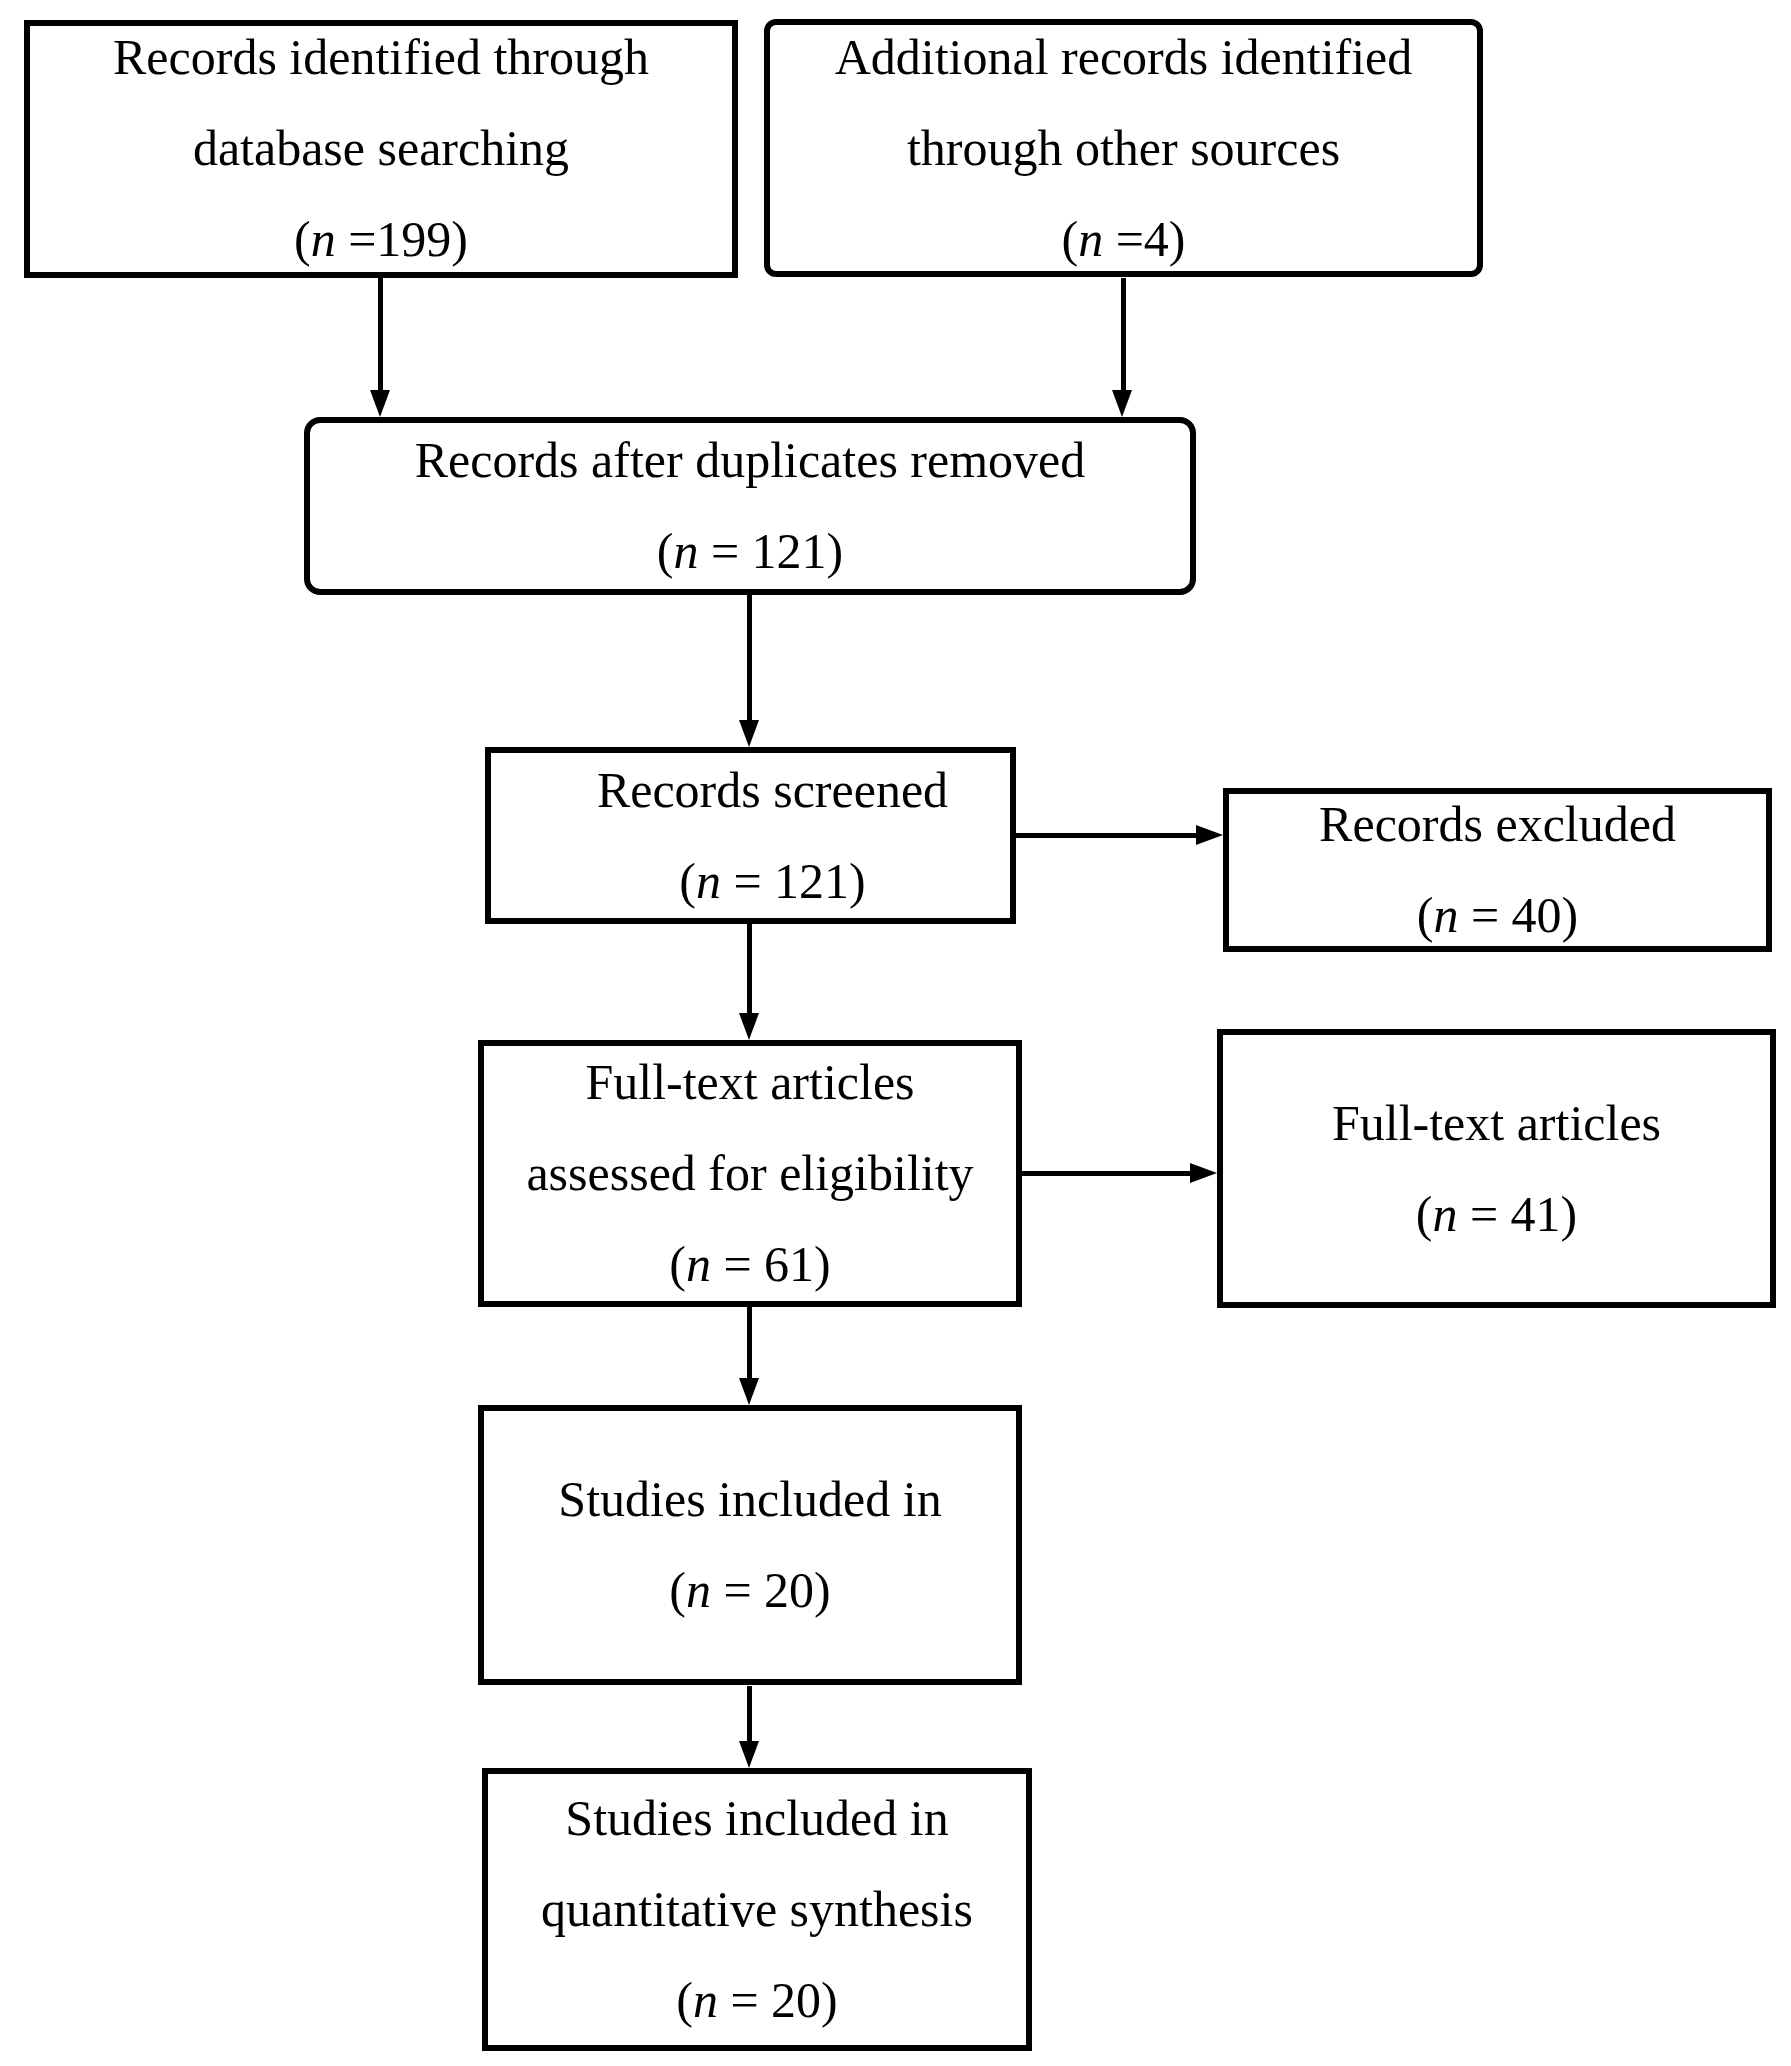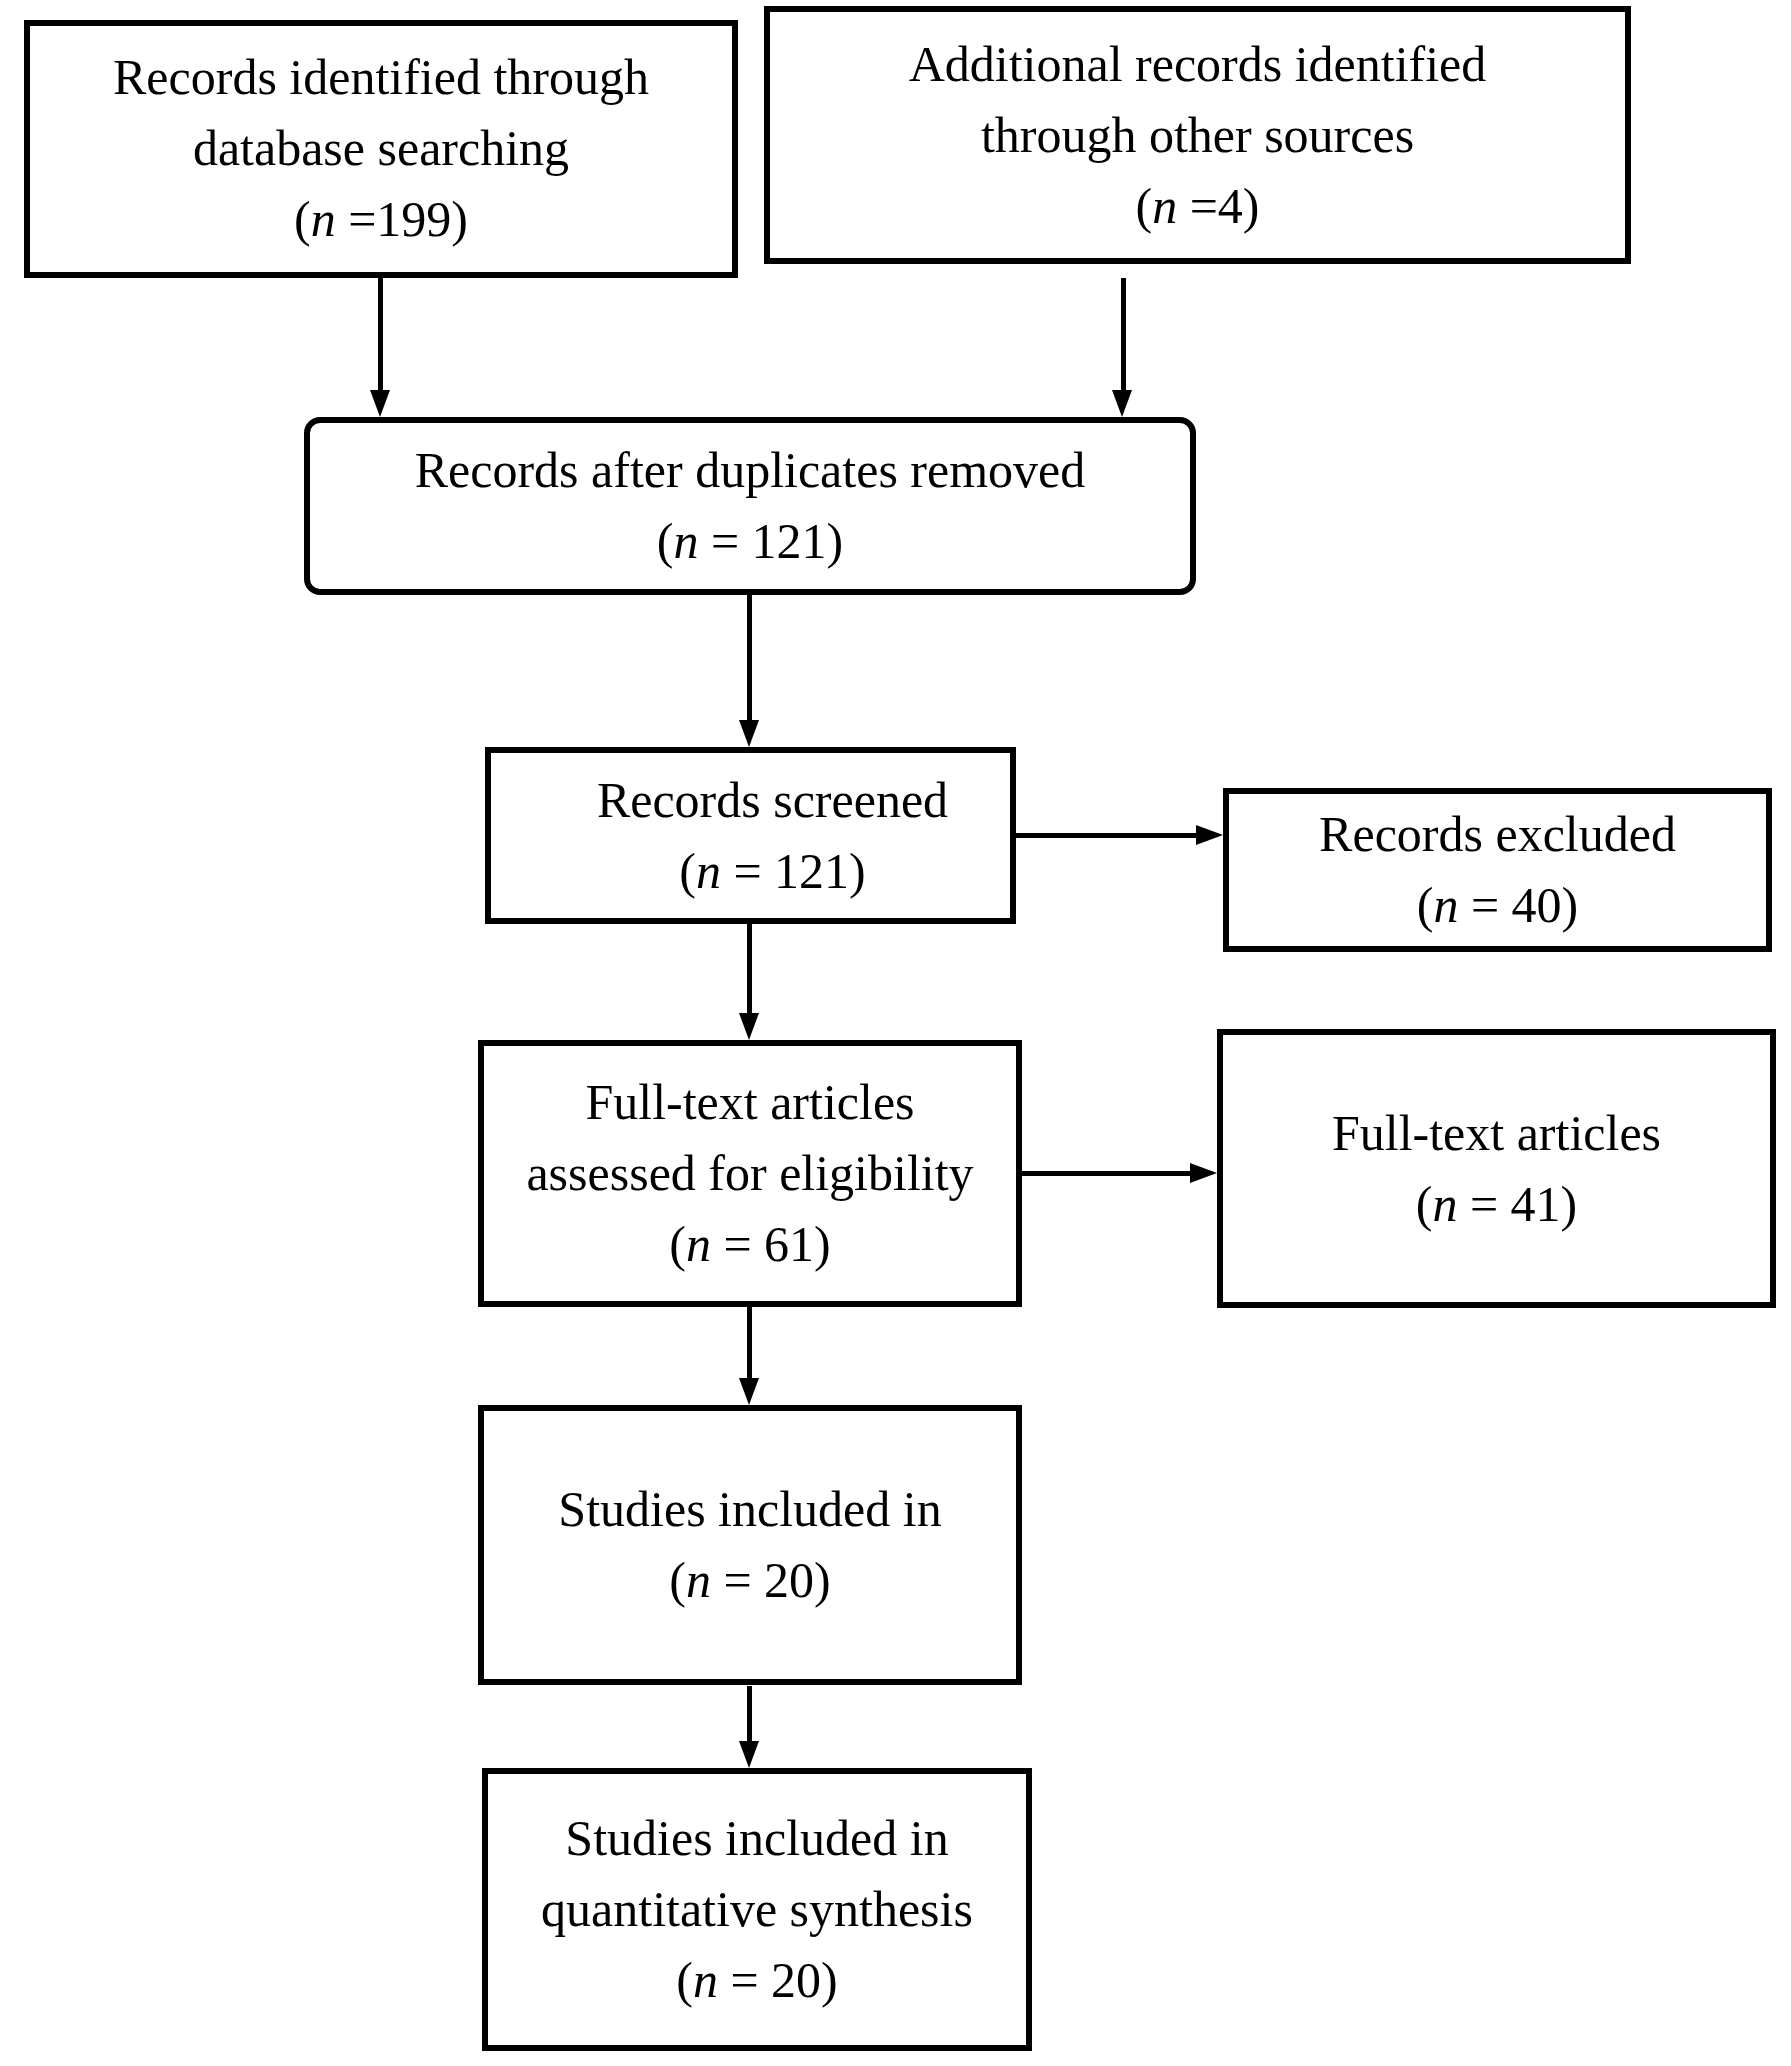--- a/index.html
+++ b/index.html
@@ -17,41 +17,42 @@
     box-sizing: border-box;
     border: 6.5px solid #000000;
     background: #ffffff;
     display: flex;
     flex-direction: column;
     justify-content: center;
     align-items: center;
     text-align: center;
     font-size: 50px;
     line-height: 71px;
+    gap: 20px;
   }
   .line { white-space: pre-wrap; }
   .ital { font-style: italic; }
   .vline { position: absolute; width: 5.4px; background: #000000; }
   .hline { position: absolute; height: 5.4px; background: #000000; }
   .ah-down {
     position: absolute; width: 0; height: 0;
     border-left: 10.8px solid transparent;
     border-right: 10.8px solid transparent;
     border-top: 27px solid #000000;
   }
   .ah-right {
     position: absolute; width: 0; height: 0;
     border-top: 10.8px solid transparent;
     border-bottom: 10.8px solid transparent;
     border-left: 27px solid #000000;
   }
 
   
   #b1 { left: 24px;   top: 19.5px;   width: 714px; height: 258px; }
-  #b2 { left: 764px; top: 6px;   width: 867px; height: 258px; }
+  #b2 { left: 764px; top: 19px;   width: 719px; height: 258px; border-radius: 12px; }
   #b3 { left: 304px;  top: 417px;  width: 892px; height: 178px; border-radius: 16px; }
   #b4 { left: 485px;  top: 747px; width: 531px;  height: 177px; padding-left: 44px; }
   #b5 { left: 1223px; top: 788px; width: 549px; height: 164px; }
   #b6 { left: 478px;  top: 1040px; width: 544px; height: 267px; }
   #b7 { left: 1217px; top: 1029px; width: 559px; height: 279px; }
   #b8 { left: 478px;  top: 1405px; width: 544px; height: 280px; }
   #b9 { left: 482px;  top: 1768px; width: 550px; height: 283px; }
 
   
   #c1s { left: 378px;  top: 278px;  height: 124px; }

